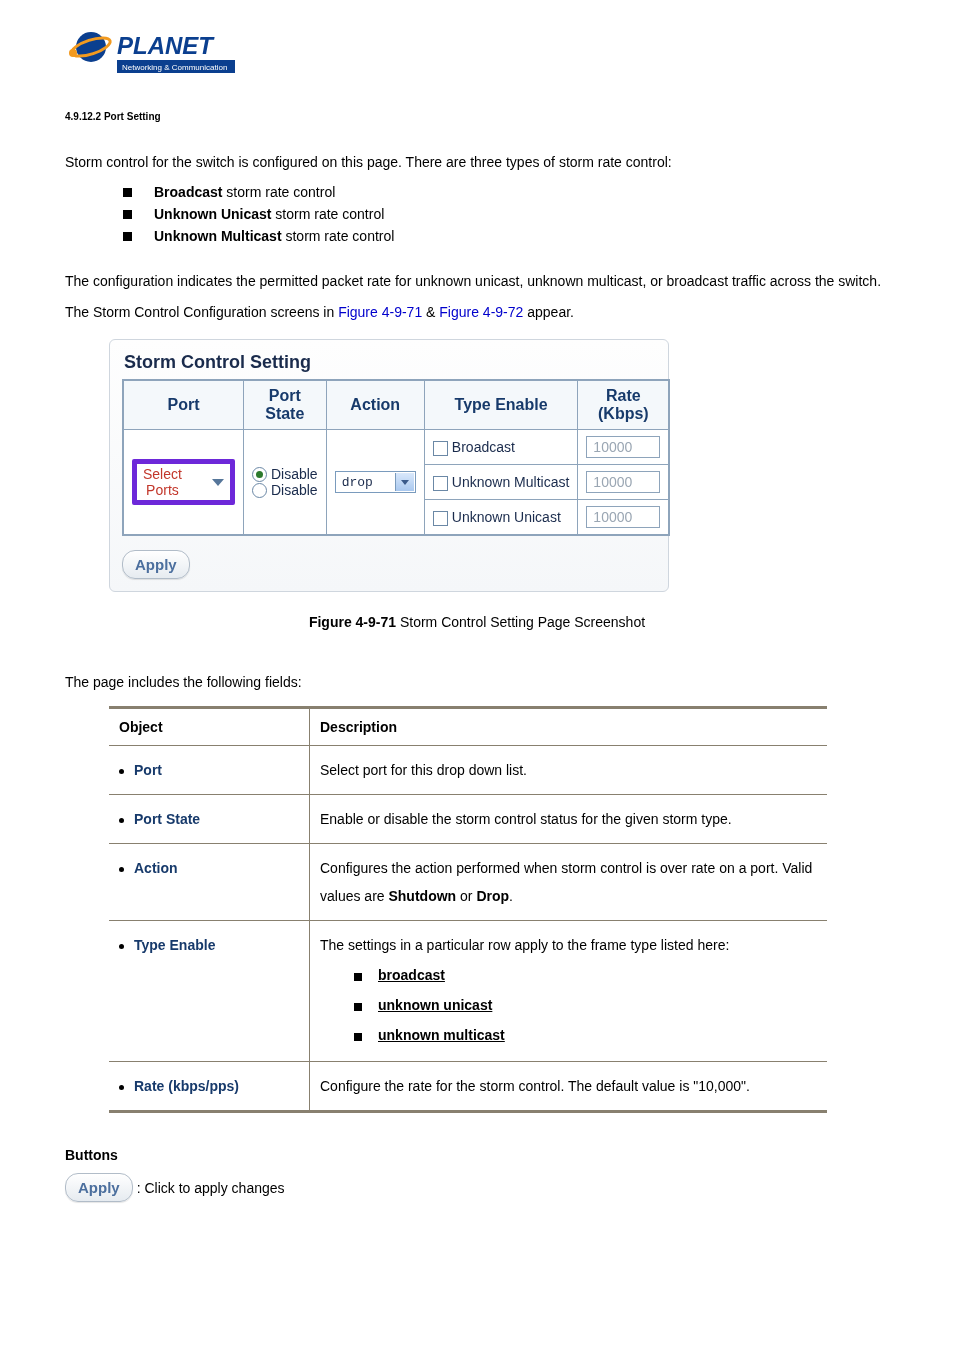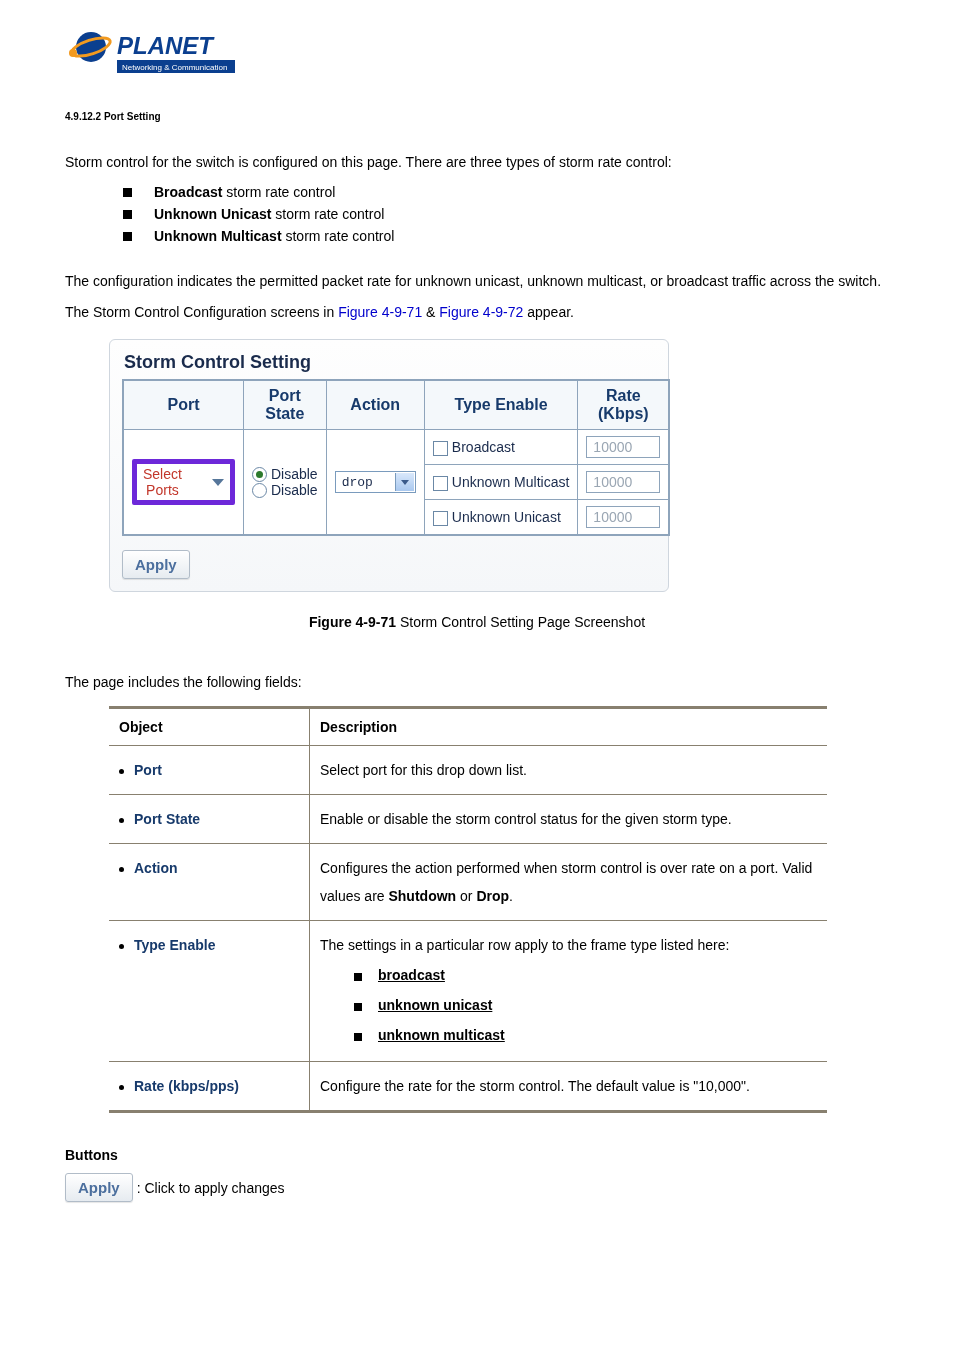--- a/index.html
+++ b/index.html
@@ -175,21 +175,21 @@
     background: #fff;
     padding: 2px 6px;
     font-size: 14px;
     width: 60px;
     display: inline-block;
   }
   .apply-btn {
     display: inline-block;
     margin-top: 14px;
     border: 1px solid #b1bcc8;
-    border-radius: 3px;
+    border-radius: 13px;
     padding: 5px 12px;
     font-size: 15px;
     font-weight: bold;
     color: #4c6f9e;
     background: linear-gradient(#ffffff, #e6ebf0);
     box-shadow: 0 1px 1px rgba(0,0,0,.1);
   }
   .caption {
     text-align: center;
     margin: 22px 0 44px 0;

